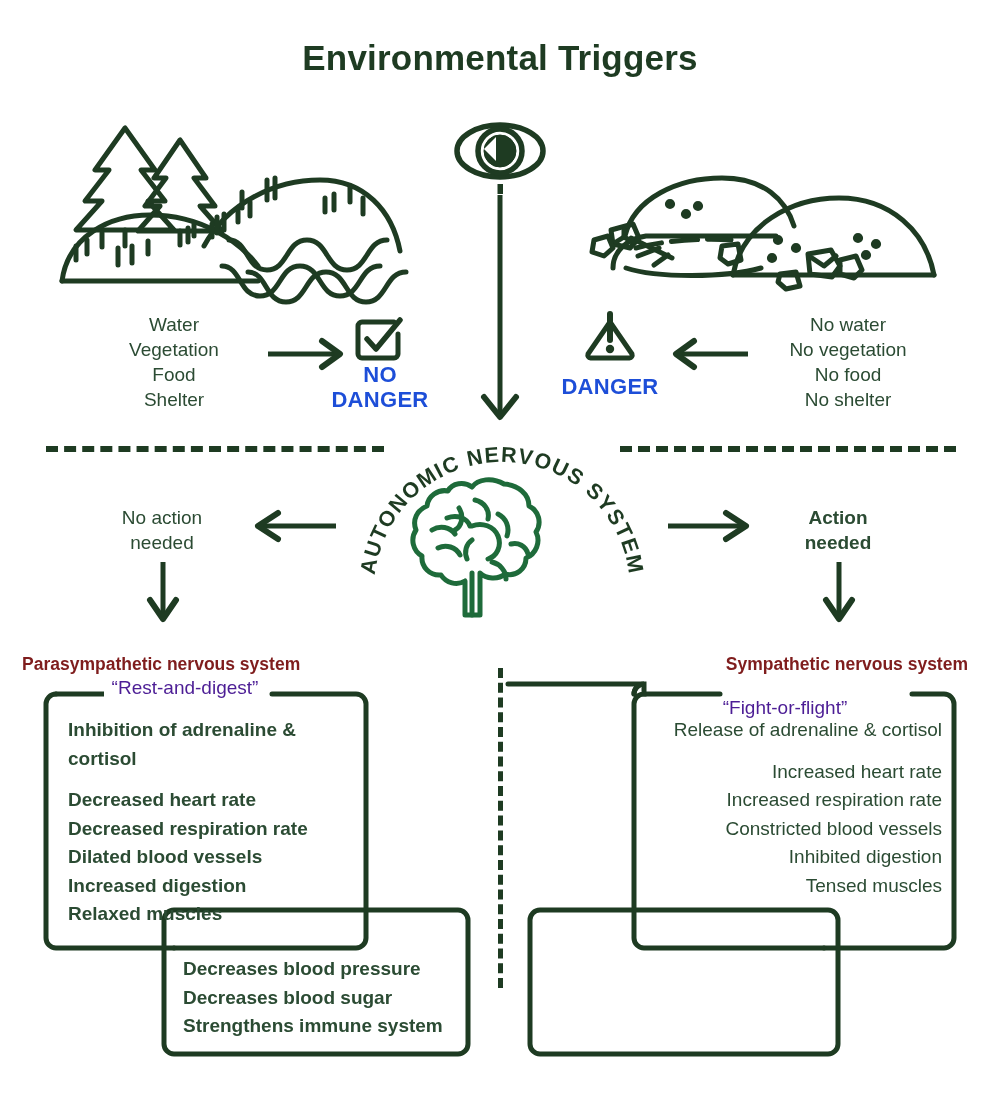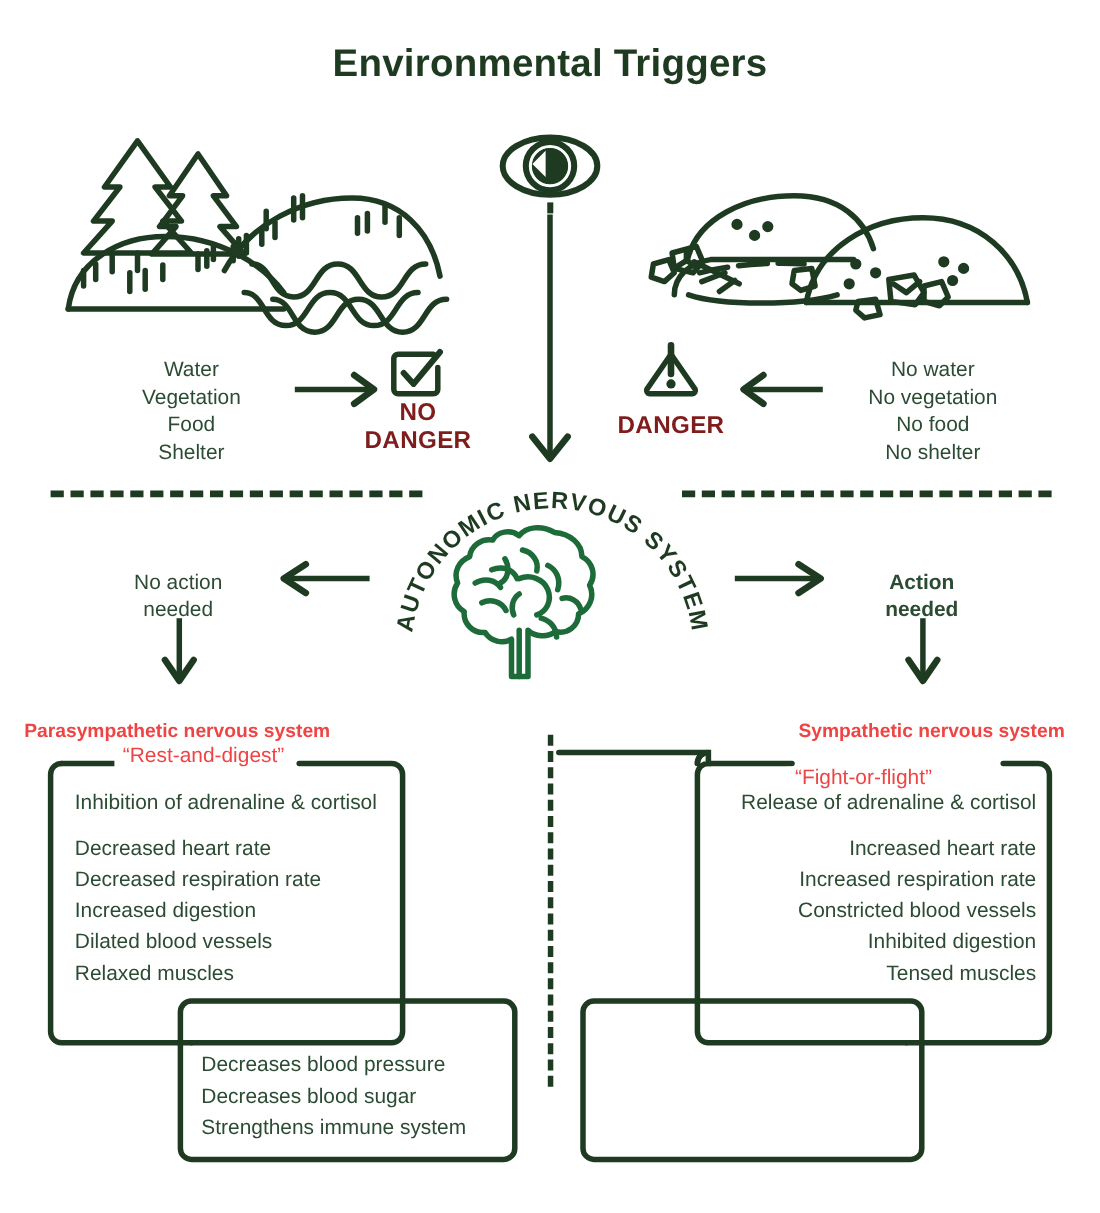--- a/index.html
+++ b/index.html
@@ -34,53 +34,53 @@
   }
 
   
   .lbl {
     color: #2B4B33;
     font-size: 19px;
     line-height: 25px;
     font-family: "Liberation Sans", sans-serif;
     white-space: pre-line;
   }
-  .lbl-center { text-align: center; margin-top: 12px; }
+  .lbl-center { text-align: center; }
   .lbl-right  { text-align: right; }
-  .lbl-left   { text-align: left; }
+  .lbl-left   { text-align: left; font-weight: bold; }
 
   .verdict {
     font-size: 22px;
     line-height: 25px;
     font-weight: bold;
-    color: #7f1d1d;
+    color: #1d4ed8;
     text-align: center;
     letter-spacing: 0.3px;
   }
 
   
   .hdash {
     height: 0;
     border-top: 6px dashed #1E3B22;
   }
   .vdash {
     width: 0;
     border-left: 5px dashed #1E3B22;
   }
 
   
   .box-title {
     font-size: 17.5px;
     font-weight: bold;
-    color: #ef4444;
+    color: #7f1d1d;
     line-height: 20px;
   }
   .box-sub {
     font-size: 19px;
-    color: #ef4444;
+    color: #4c1d95;
     line-height: 22px;
     background: #ffffff;
     padding: 0 8px;
     display: inline-block;
   }
 
   .box-body {
     font-size: 19px;
     line-height: 28.5px;
     color: #2B4B33;
@@ -337,22 +337,22 @@
   <div class="abs box-title" style="left:22px; top:654px; width:360px; text-align:left;">Parasympathetic nervous system</div>
   <div class="abs" style="left:60px; top:677px; width:250px; text-align:center;">
     <span class="box-sub">“Rest-and-digest”</span>
   </div>
 
   <div class="abs box-body lbl-left" style="left:68px; top:716px; width:290px;">
     <div>Inhibition of adrenaline &amp; cortisol</div>
     <div class="gap-row"></div>
     <div>Decreased heart rate</div>
     <div>Decreased respiration rate</div>
+    <div>Dilated blood vessels</div>
     <div>Increased digestion</div>
-    <div>Dilated blood vessels</div>
     <div>Relaxed muscles</div>
   </div>
 
   <div class="abs box-body lbl-left" style="left:183px; top:955px; width:300px;">
     <div>Decreases blood pressure</div>
     <div>Decreases blood sugar</div>
     <div>Strengthens immune system</div>
   </div>
 
   <div class="abs" style="left:508px; top:678px;">

